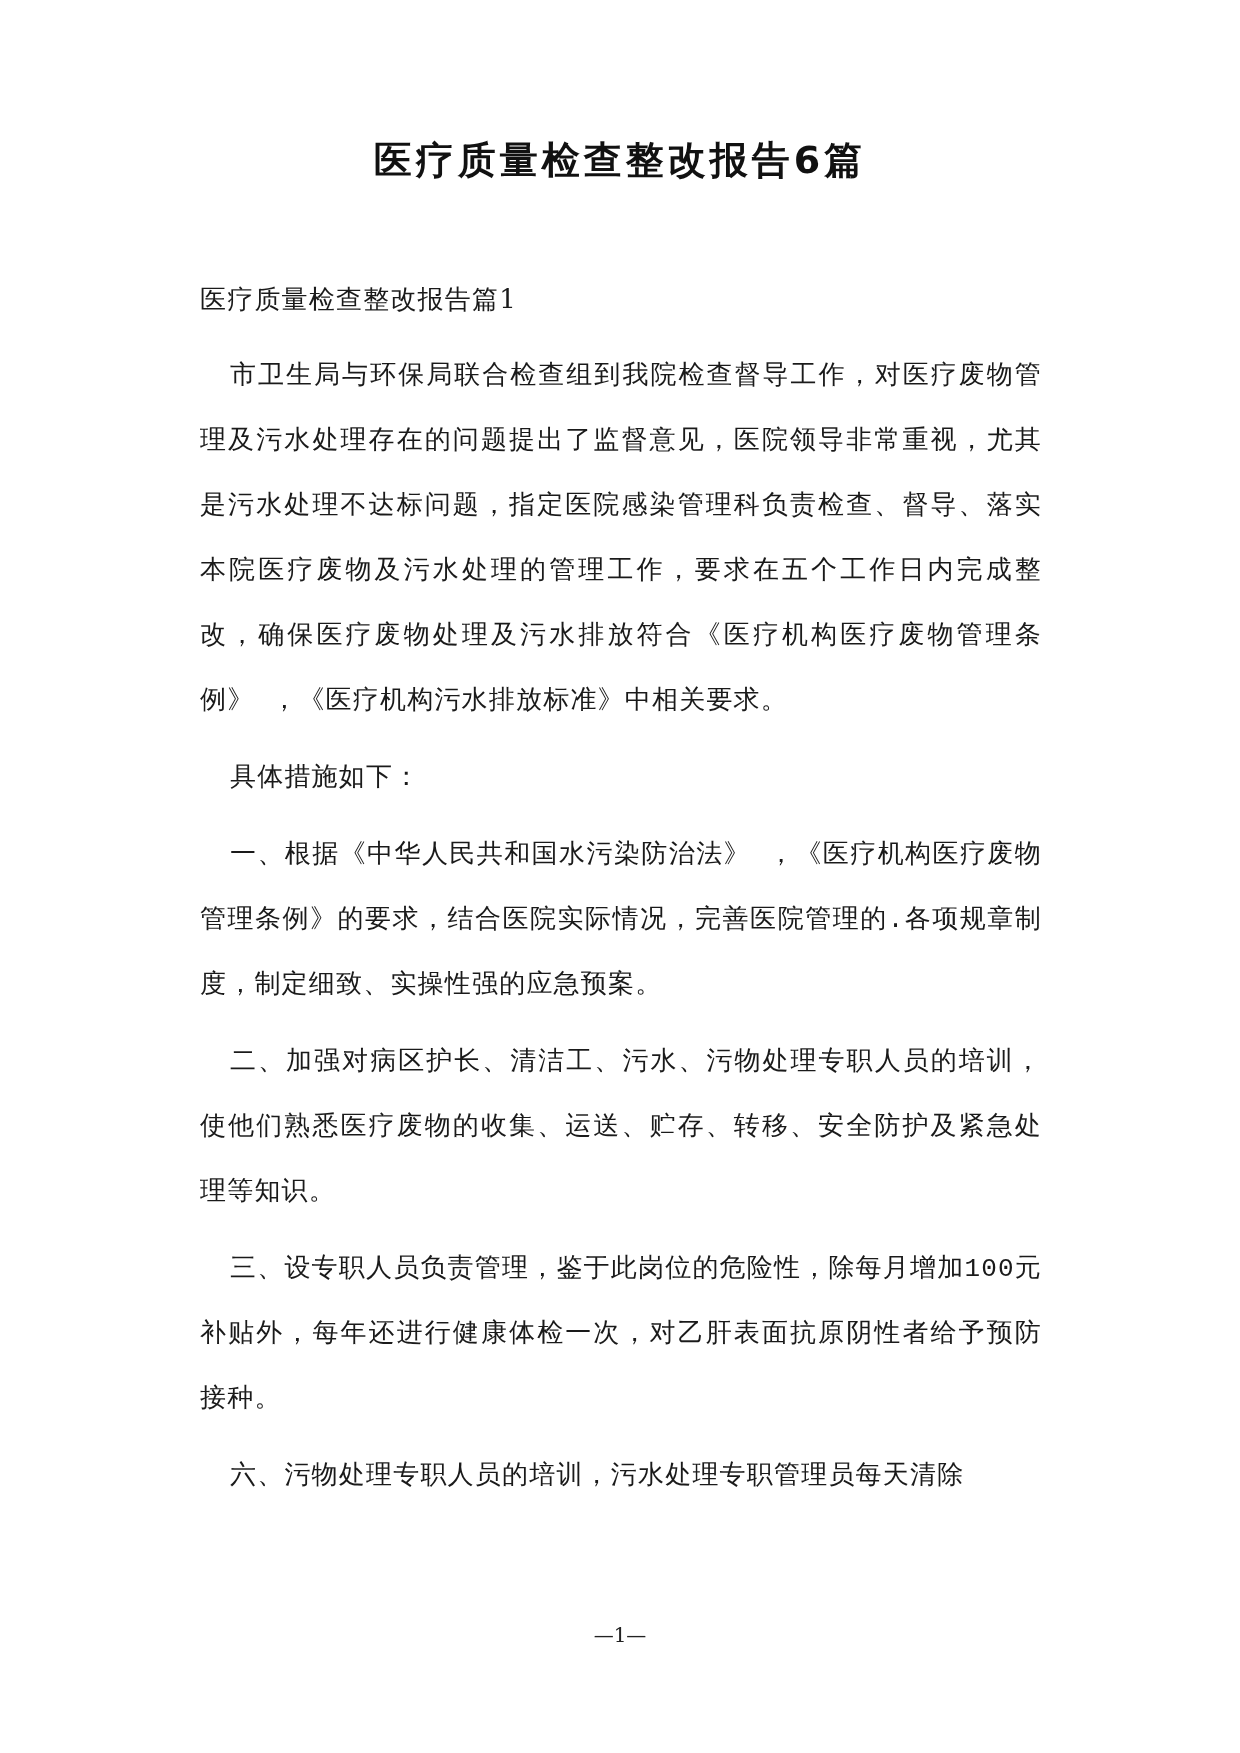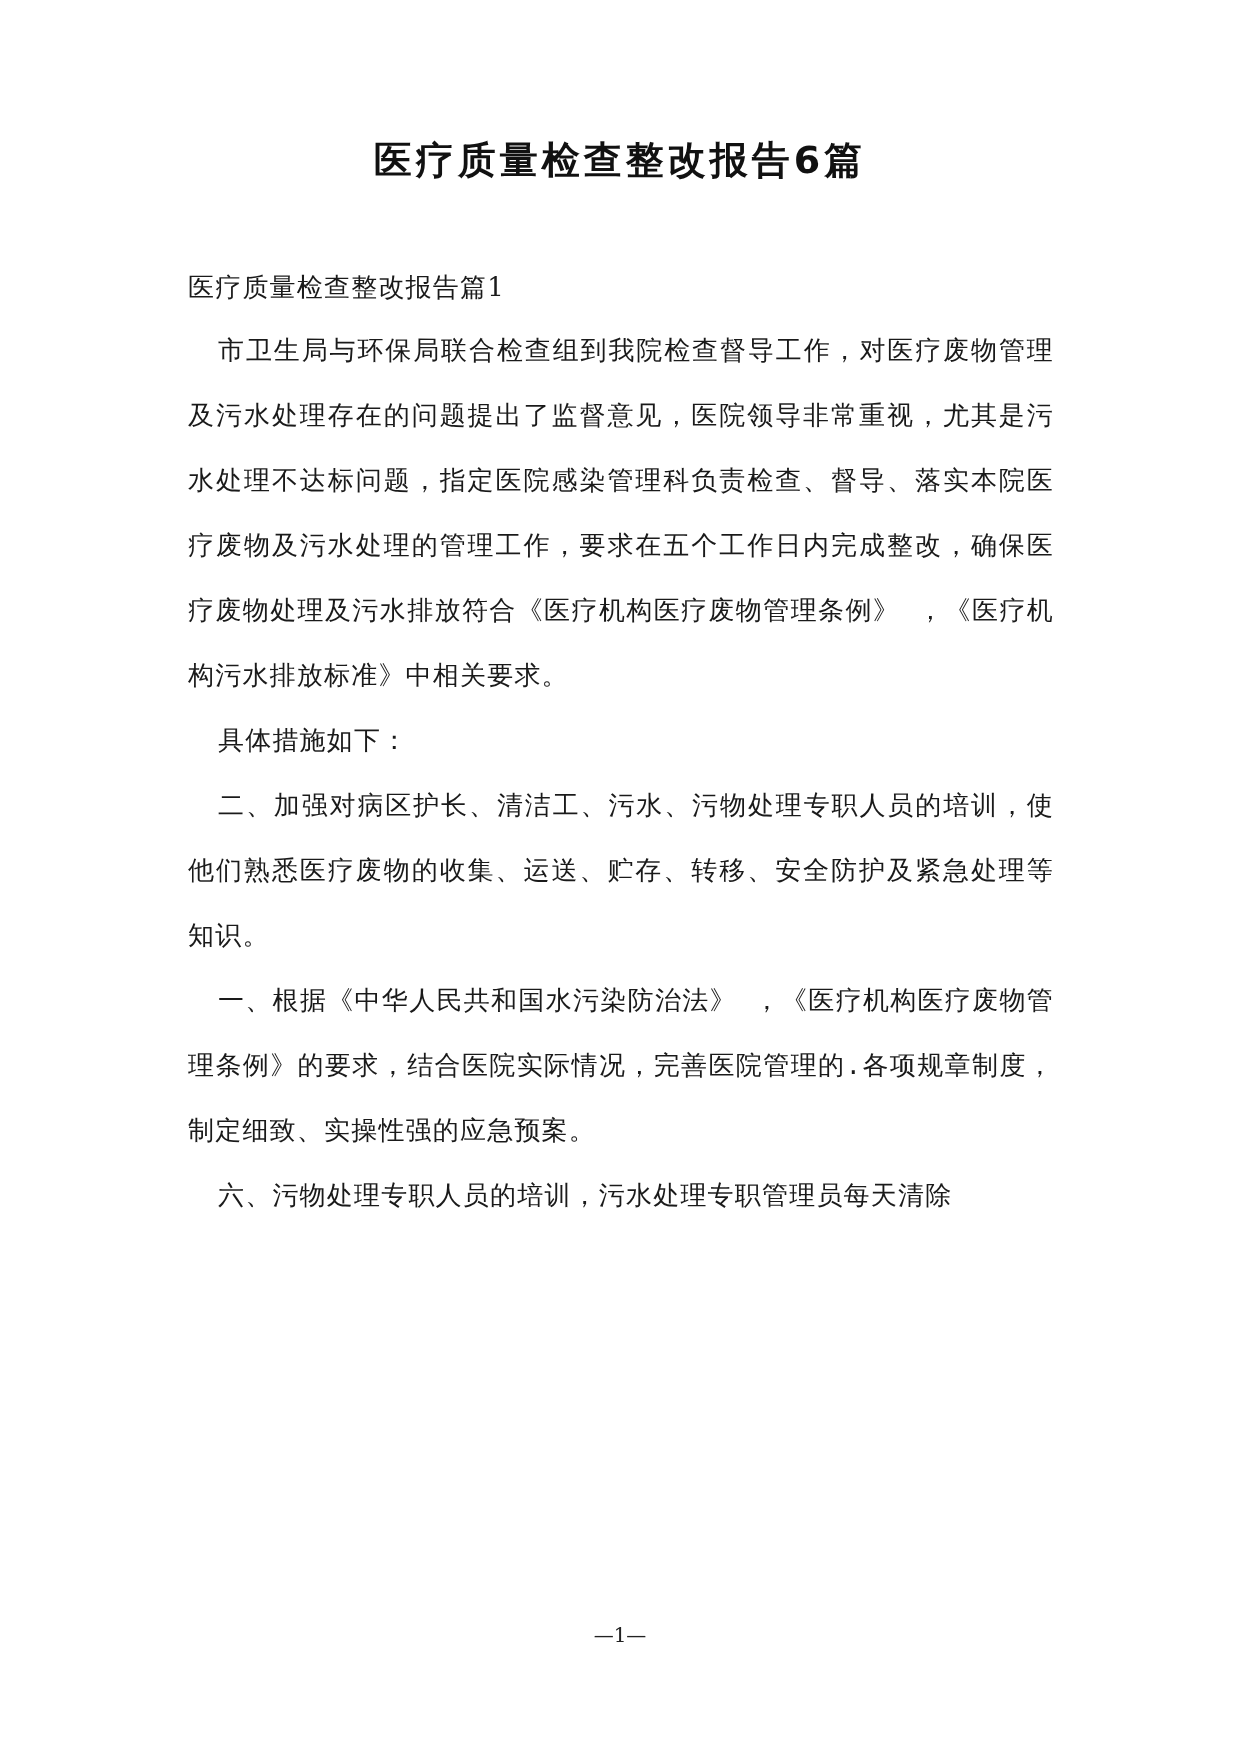--- a/index.html
+++ b/index.html
@@ -8,36 +8,37 @@
     .title {
       position: absolute; left: 0; top: 135px; width: 1240px; text-align: center;
       font-family: "DejaVu Sans", sans-serif; font-size: 38px; font-weight: bold; letter-spacing: 4px;
       color: #111;
     }
     .body {
       position: absolute; left: 188px; top: 255px; width: 866px;
       font-family: "DejaVu Serif", serif; font-size: 26px; line-height: 65px; color: #1a1a1a;
       letter-spacing: 1.2px;
     }
-    .body p { margin: 0; text-align: justify; text-align-last: left; }
+    .body p { margin: 12px; text-align: justify; text-align-last: left; }
     .body p.indent { text-indent: 30px; font-family: Liberation Mono, monospace; }
     .footer {
       position: absolute; left: 0; top: 1623px; width: 1240px; text-align: center;
       font-family: "DejaVu Serif", serif; font-size: 20px; color: #222;
     }
   </style>
 </head>
 <body>
 
 <div class="page">
   <div class="title">医疗质量检查整改报告6篇</div>
 
   <div class="body">
     <p>医疗质量检查整改报告篇1</p>
     <p class="indent">市卫生局与环保局联合检查组到我院检查督导工作，对医疗废物管理及污水处理存在的问题提出了监督意见，医院领导非常重视，尤其是污水处理不达标问题，指定医院感染管理科负责检查、督导、落实本院医疗废物及污水处理的管理工作，要求在五个工作日内完成整改，确保医疗废物处理及污水排放符合《医疗机构医疗废物管理条例》 ，《医疗机构污水排放标准》中相关要求。</p>
     <p class="indent">具体措施如下：</p>
+    <p class="indent">一、根据《中华人民共和国水污染防治法》 ，《医疗机构医疗废物管理条例》的要求，结合医院实际情况，完善医院管理的.各项规章制度，制定细致、实操性强的应急预案。</p>
     <p class="indent">二、加强对病区护长、清洁工、污水、污物处理专职人员的培训，使他们熟悉医疗废物的收集、运送、贮存、转移、安全防护及紧急处理等知识。</p>
-    <p class="indent">一、根据《中华人民共和国水污染防治法》 ，《医疗机构医疗废物管理条例》的要求，结合医院实际情况，完善医院管理的.各项规章制度，制定细致、实操性强的应急预案。</p>
+    <p class="indent">三、设专职人员负责管理，鉴于此岗位的危险性，除每月增加100元补贴外，每年还进行健康体检一次，对乙肝表面抗原阴性者给予预防接种。</p>
     <p class="indent">六、污物处理专职人员的培训，污水处理专职管理员每天清除</p>
   </div>
 
   <div class="footer">—1—</div>
 </div>
 
 </body></html>

